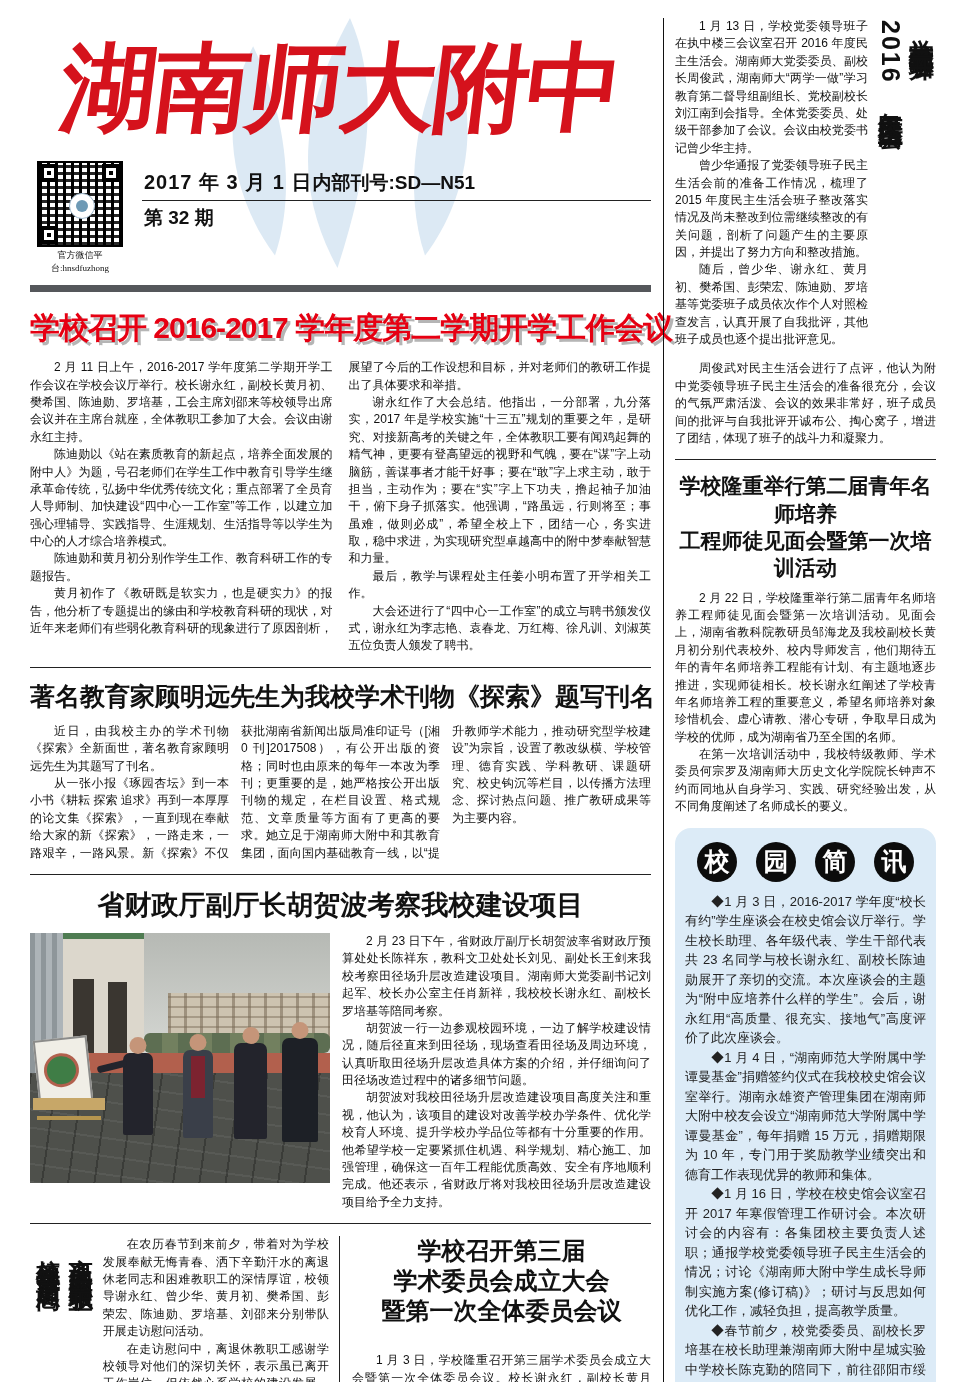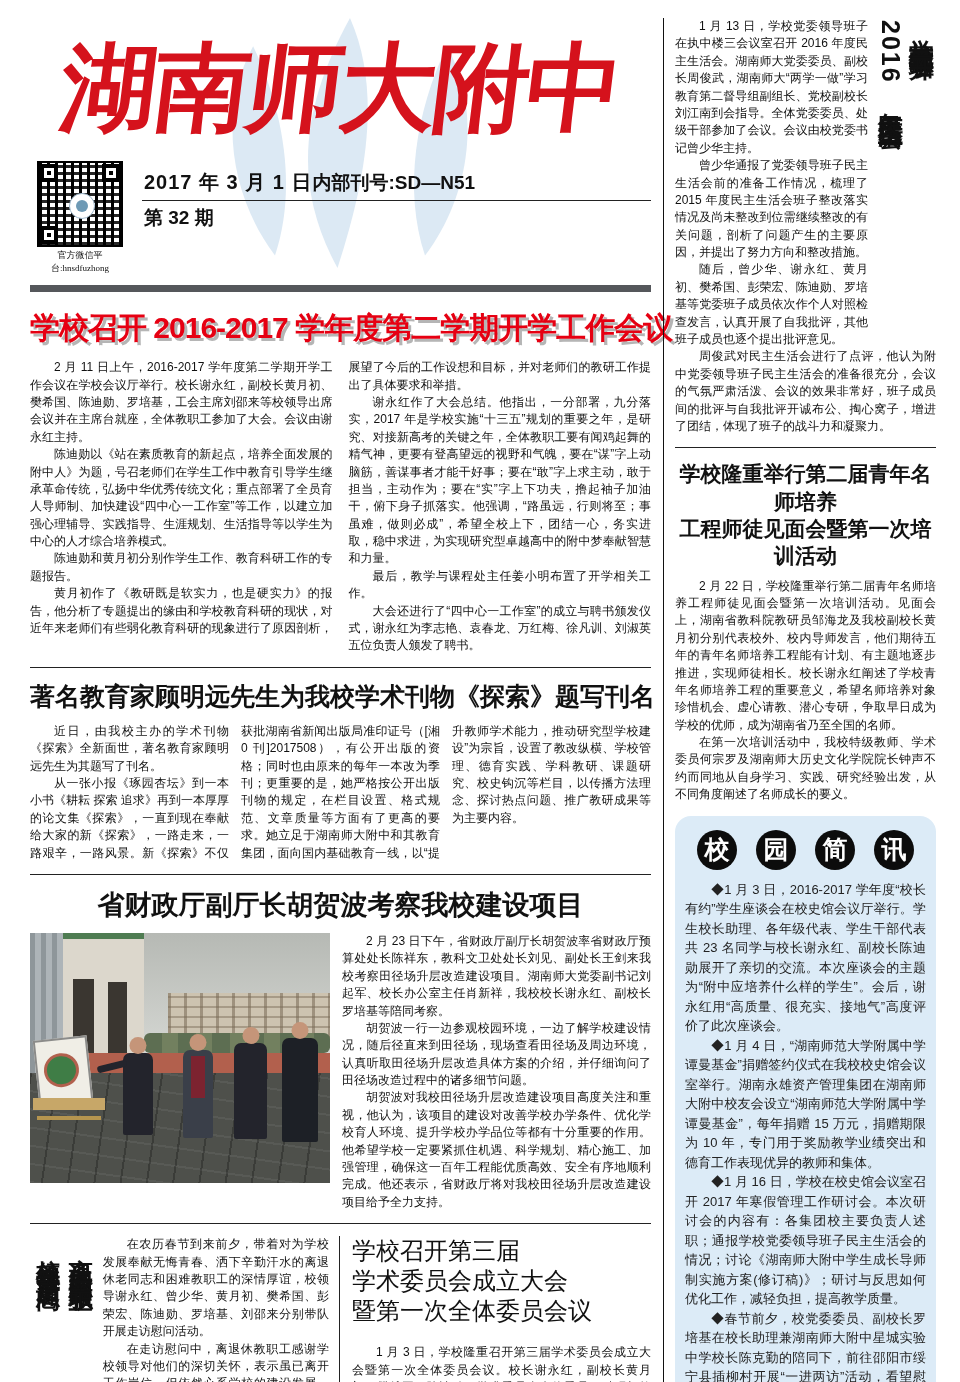--- a/index.html
+++ b/index.html
@@ -75,29 +75,29 @@
   .f2::after { content:""; position:absolute; inset:6px 8px 40px 8px; background:#7c2330; }
   .f3 { left:68%; top:44%; width:33px; height:96px; }
   .f4 { left:84%; top:42%; width:36px; height:104px; background:#1d2026; }
 
   .bottom-row { display:flex; }
   .visit { width:310px; flex-shrink:0; display:flex; gap:8px; border-right:1.5px solid #222; padding-right:10px; }
   .v-title { writing-mode:vertical-rl; font-weight:bold; font-size:24px; line-height:1.18; letter-spacing:3px; padding-top:4px; }
   .v-title div { margin-left:4px; }
   .visit-body { flex:1; }
   .academic { flex:1; padding-left:12px; }
-  .acad-headline { text-align:left; font-weight:normal; font-size:24px; line-height:1.25; margin-bottom:18px; }
+  .acad-headline { text-align:center; font-weight:bold; font-size:24px; line-height:1.25; margin-bottom:26px; }
 
   
   .right-col { width:273px; border-left:1.5px solid #111; padding-left:11px; }
   .party-top { display:flex; gap:6px; }
   .party-text { flex:1; }
   .p-title { writing-mode:vertical-rl; font-weight:bold; font-size:25px; line-height:1.12; letter-spacing:2px; padding-top:2px; }
   .p-title div { margin-left:3px; }
-  .party-full { margin-top:0; }
+  .party-full { margin-top:12px; }
   .mentor-headline { text-align:center; font-weight:bold; font-size:21px; line-height:1.3; margin-bottom:8px; }
 
   .briefs { margin-top:12px; background:#dcebf7; border-radius:16px; padding:12px 10px 16px; }
   .badges { display:flex; justify-content:space-between; padding:2px 12px 10px; }
   .badge { width:40px; height:40px; border-radius:50%; background:#0c0c0c; color:#fff; font-weight:bold; font-size:25px;
            display:flex; align-items:center; justify-content:center; }
   .briefs p { font-family:Liberation Sans, sans-serif; font-size:13px; line-height:1.5;
               text-indent:2em; text-align:justify; color:#222; }
 </style>
 </head>

